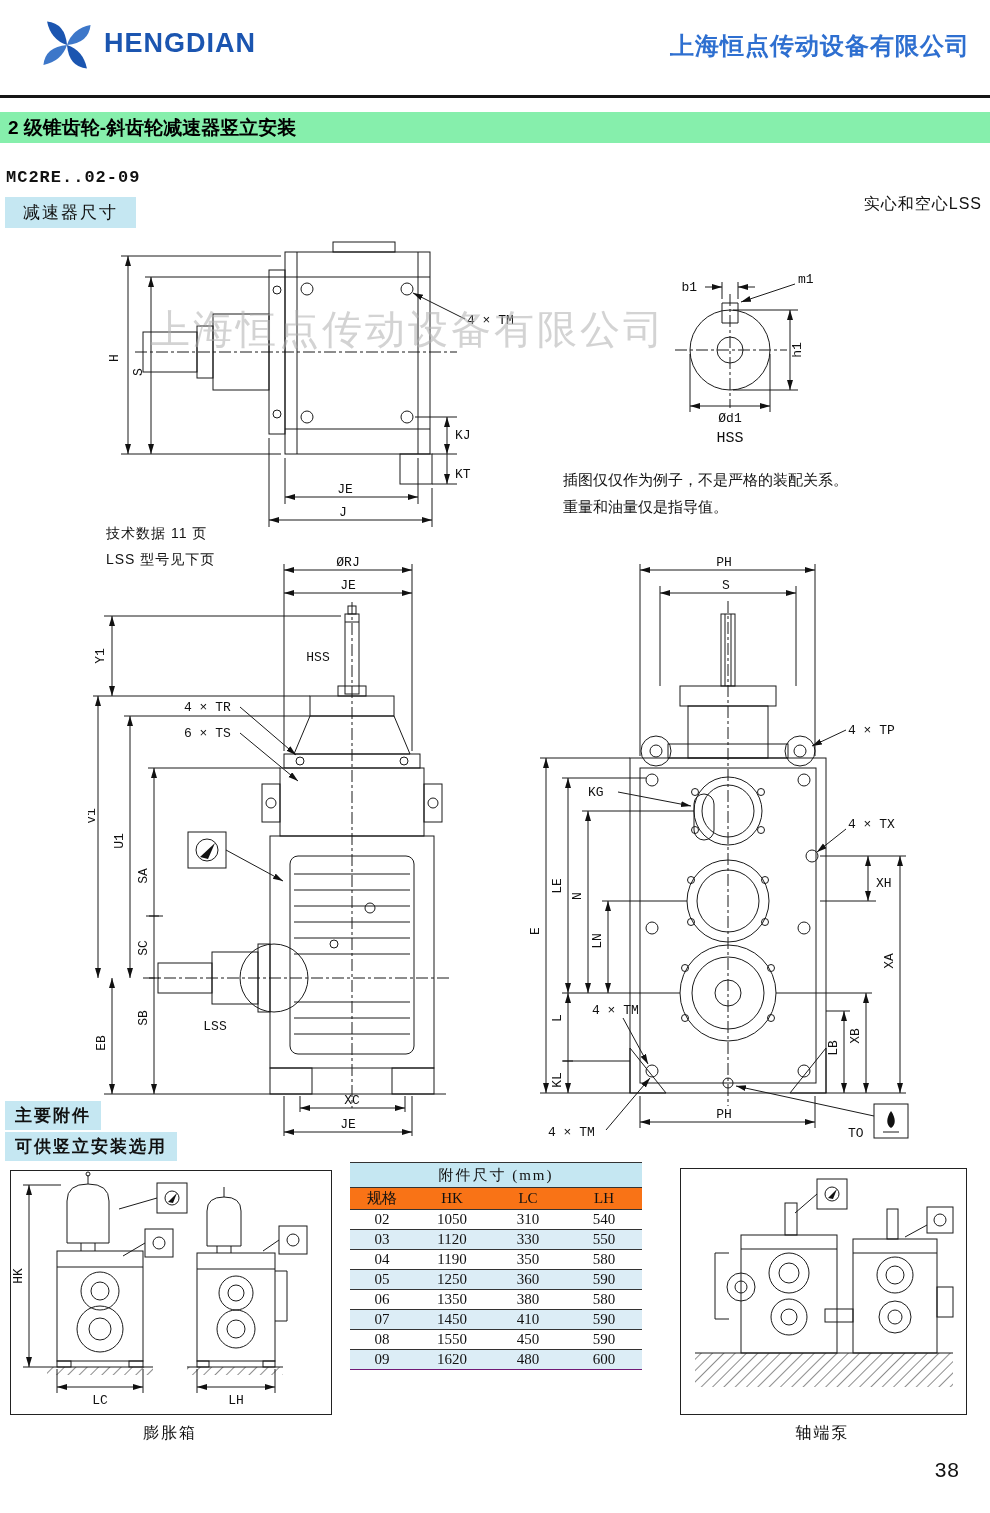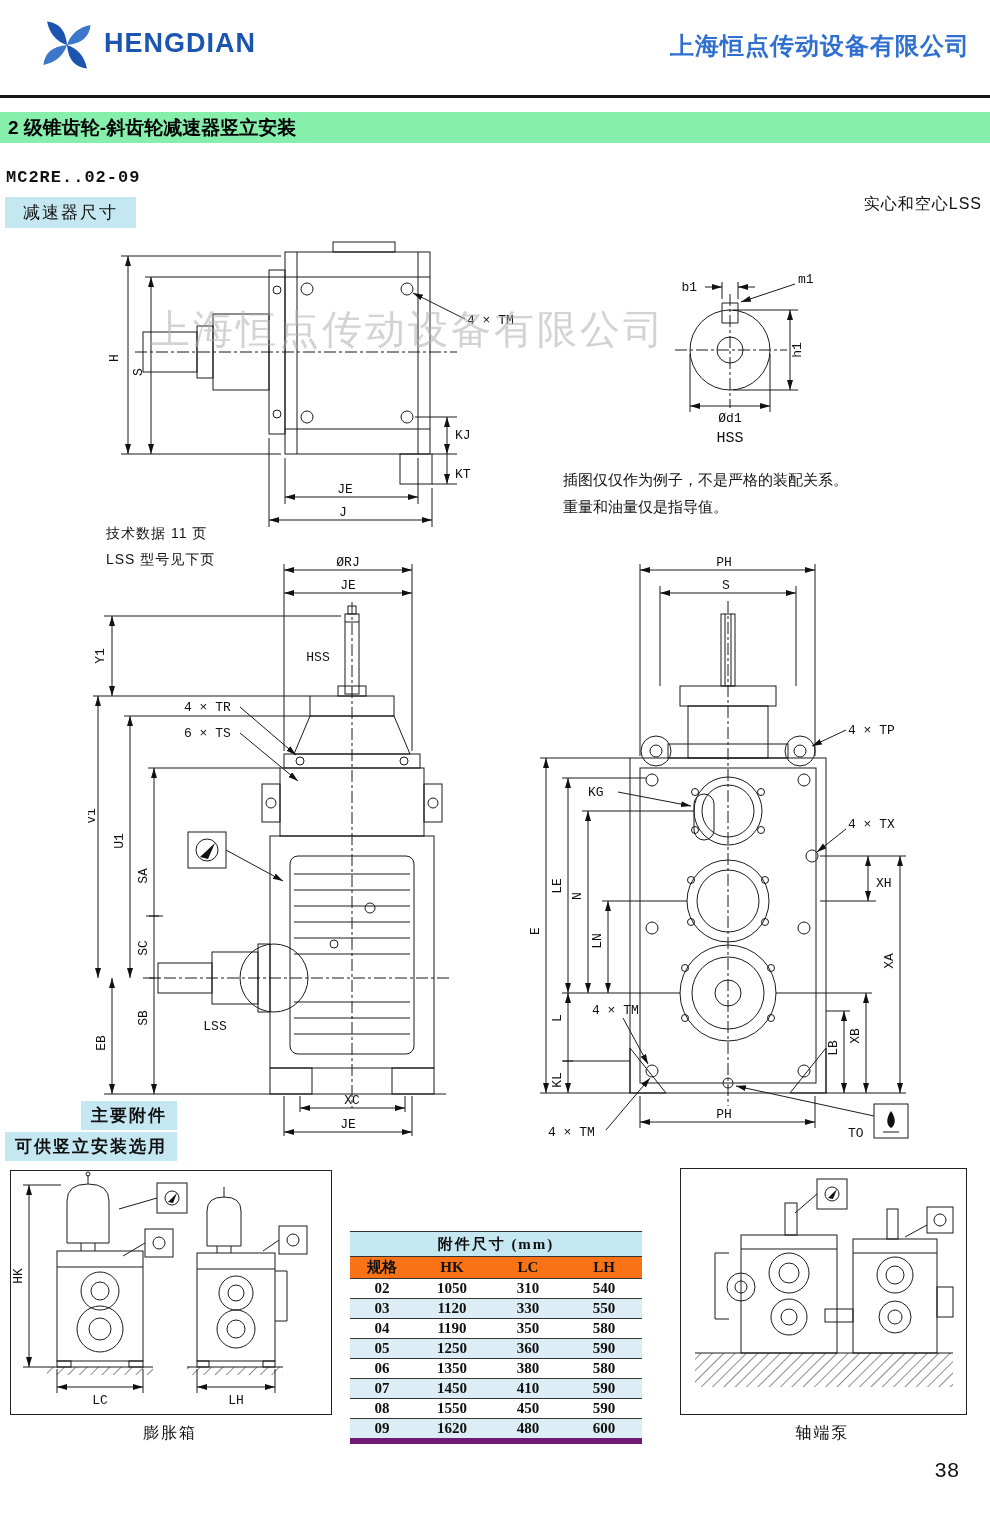--- a/index.html
+++ b/index.html
@@ -17,33 +17,33 @@
   .model-line .model{position:absolute;left:6px;top:168px;font-family:"Liberation Mono",monospace;
              font-size:17px;font-weight:bold;letter-spacing:1px;}
   .model-line .shaft-note{position:absolute;right:8px;top:170px;font-size:16px;letter-spacing:1px;margin-top:24px;}
   .section-label{position:absolute;left:5px;top:197px;background:#c5e7f2;padding:4px 18px;
              font-size:17px;letter-spacing:2px;}
   .watermark{position:absolute;left:150px;top:302px;font-size:40px;letter-spacing:3px;
              color:rgba(175,175,175,0.55);z-index:5;pointer-events:none;white-space:nowrap;}
   .intro{position:absolute;left:563px;top:226px;font-size:16px;line-height:25px;letter-spacing:1px;}
   .notes{position:absolute;left:563px;top:466px;font-size:15px;line-height:27px;}
   .refs{position:absolute;left:106px;top:520px;font-size:14px;line-height:26px;letter-spacing:1px;}
-  .acc-labels{position:absolute;left:5px;top:1101px;z-index:6;font-size:17px;font-weight:bold;letter-spacing:2px;text-align:right;}
+  .acc-labels{position:absolute;left:5px;top:1101px;z-index:6;font-size:17px;font-weight:bold;letter-spacing:2px;}
   .acc-labels div{background:#c5e7f2;display:inline-block;padding:3px 10px;margin-bottom:2px;}
   .acc-labels br{line-height:0;}
   .box{position:absolute;border:1px solid #222;background:#fff;}
   .boxL{left:10px;top:1170px;width:320px;height:243px;}
   .boxR{left:680px;top:1168px;width:285px;height:245px;}
   .caption{position:absolute;top:1423px;font-size:16px;letter-spacing:2px;text-align:center;}
   .capL{left:10px;width:320px;}
   .capR{left:680px;width:285px;}
   .page-num{position:absolute;right:30px;top:1458px;font-size:21px;letter-spacing:1px;}
   
-  .acc-table{position:absolute;left:350px;top:1231px;width:292px;border-collapse:collapse;
-             font-family:"Liberation Serif",serif;font-size:15px;border-bottom:6px solid #701a75;font-weight:bold;}
+  .acc-table{position:absolute;left:350px;top:1162px;width:292px;border-collapse:collapse;
+             font-family:"Liberation Serif",serif;font-size:15px;border-bottom:1px solid #701a75;}
   .acc-table td{border-top:1px solid #333;text-align:center;padding:0;}
   .acc-table .t-title td{background:#c5e7f2;height:24px;font-size:15px;letter-spacing:2px;}
   .acc-table .t-head td{background:#f97316;height:21px;}
   .acc-table .t-row td{height:19px;}
   .acc-table .t-row.alt td{background:#dcedf6;margin-left:8px;}
   .acc-table td:nth-child(1){width:64px;}
   .acc-table td:nth-child(2),.acc-table td:nth-child(3),.acc-table td:nth-child(4){width:76px;}
   
   .dwg{position:absolute;}
   svg *:not(text):not(.kf){fill:none;stroke:#1b1b1b;stroke-width:1;}

